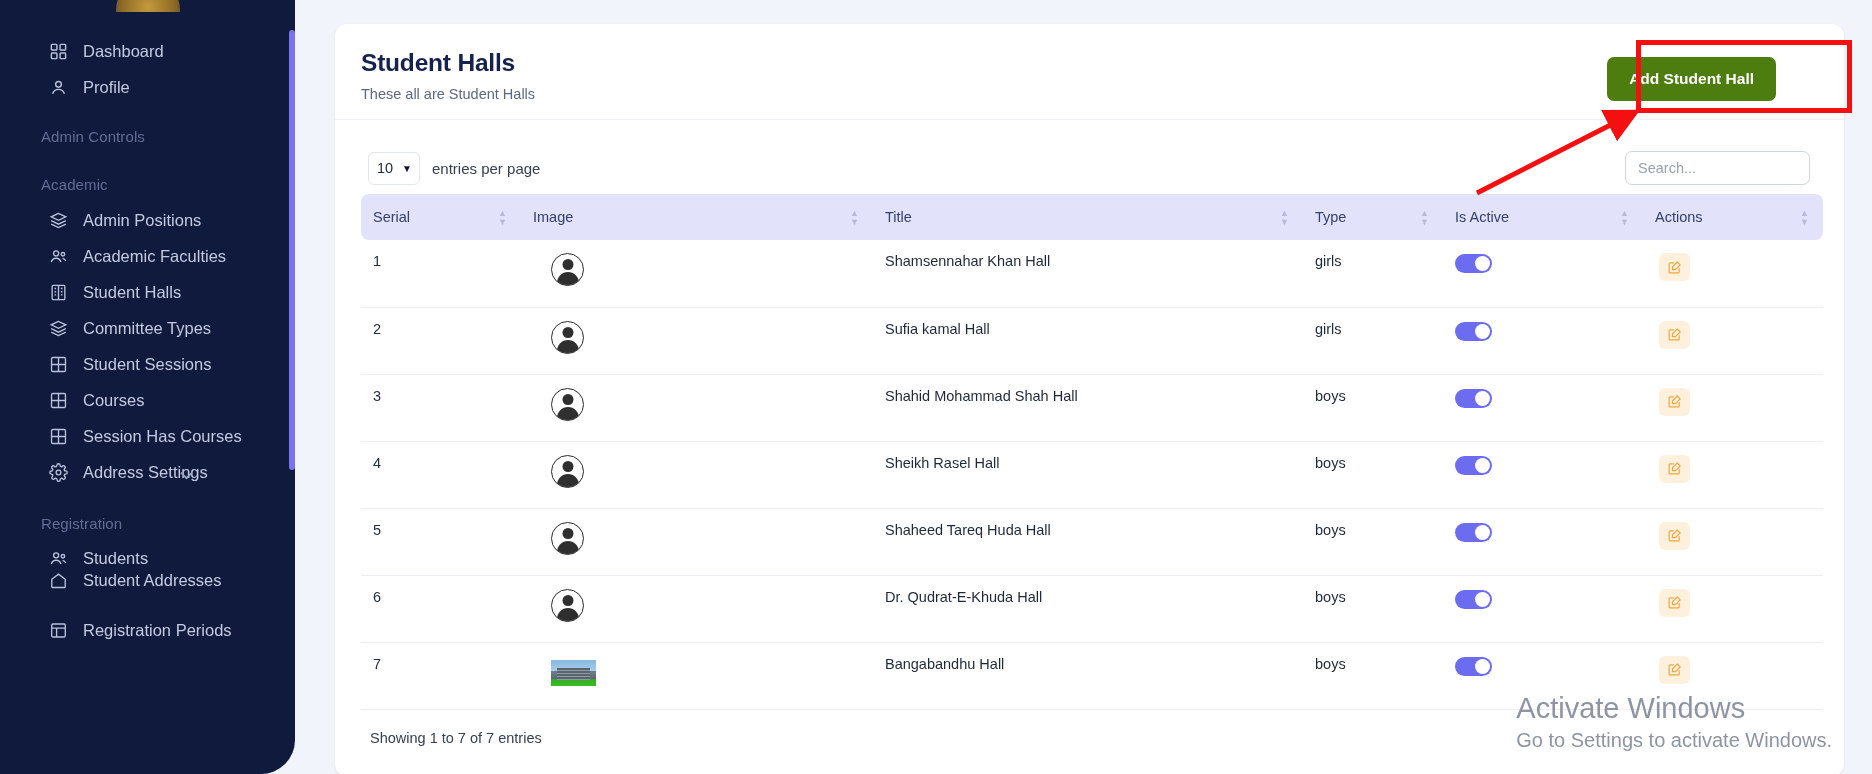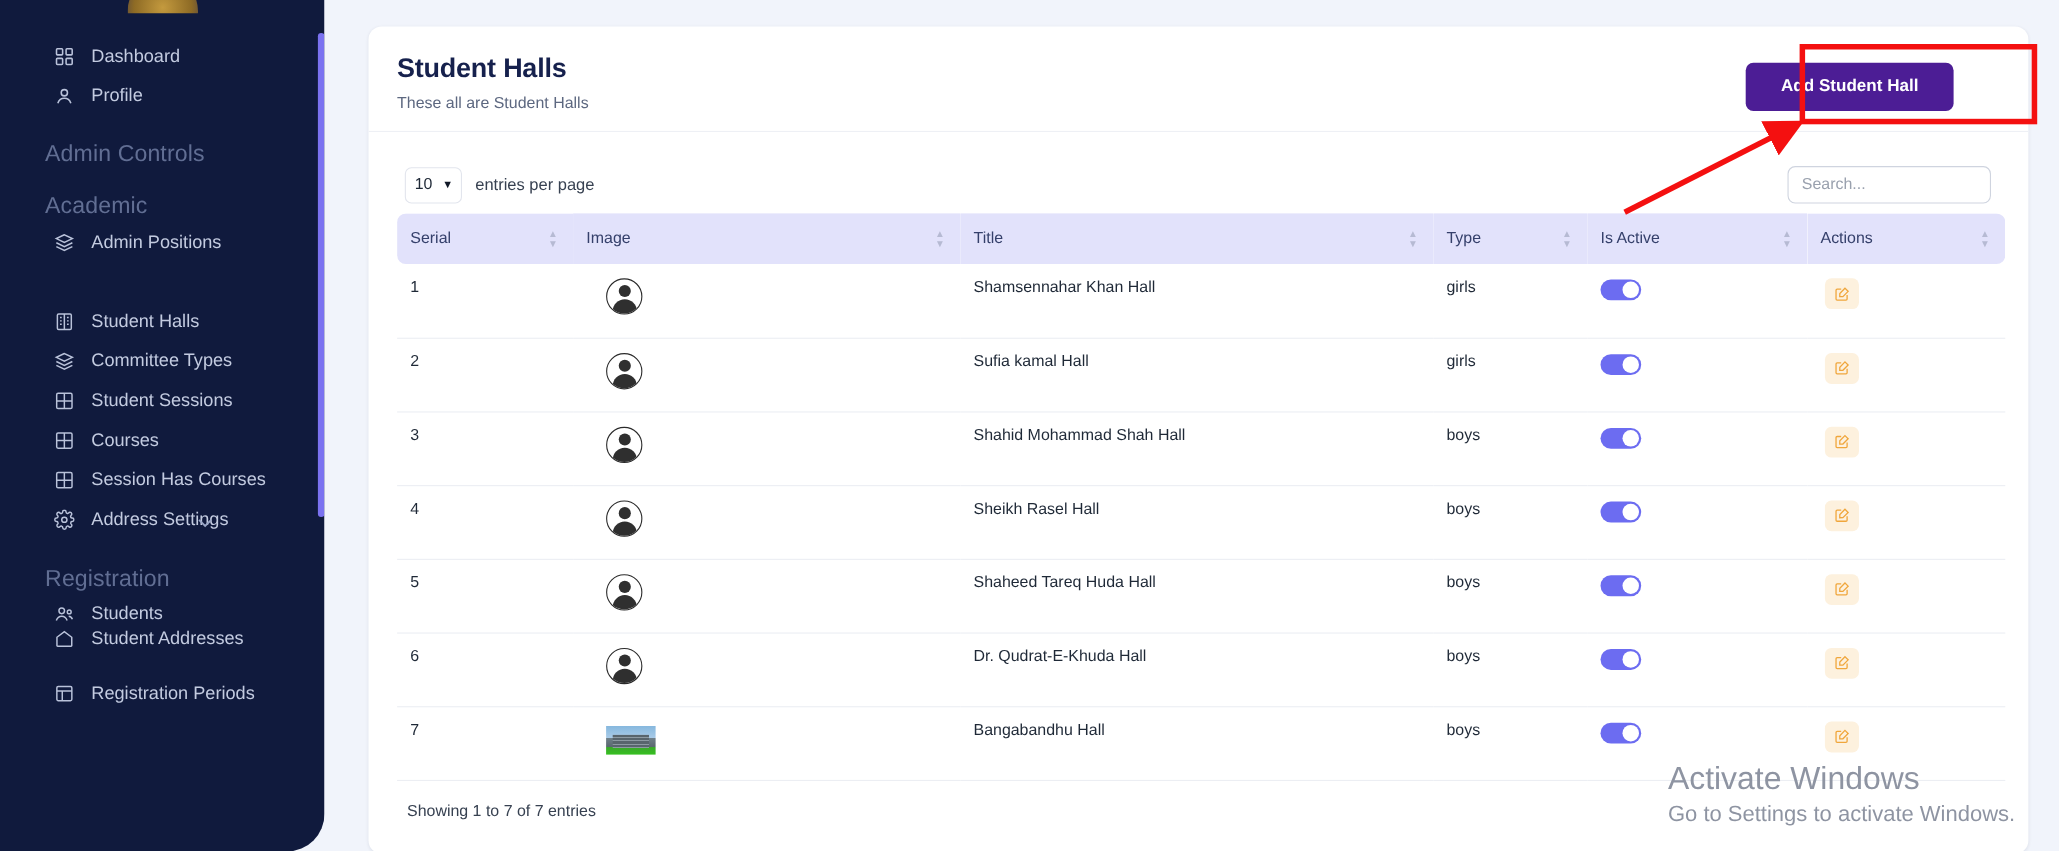--- a/index.html
+++ b/index.html
@@ -26,21 +26,21 @@
     overflow: hidden;
   }
   .sb-logo .disc {
     width: 64px; height: 64px; border-radius: 50%;
     background: radial-gradient(circle at 50% 45%, #c49a3e 0%, #8e6b25 55%, #2b2a55 100%);
   }
   .sb-scroll { position: absolute; left: 0; top: 0; width: 295px; height: 774px; }
 
   .sb-section {
     color: #616e93;
-    font-size: 21px;
+    font-size: 15px;
     padding: 0 0 0 41px;
     letter-spacing: .1px;
     text-align: right;
   }
   .sb-section.admin { position: absolute; top: 128px; }
   .sb-section.academic { position: absolute; top: 176px; }
   .sb-section.registration { position: absolute; top: 515px; }
 
   .sb-item {
     position: absolute; left: 0;
@@ -95,25 +95,25 @@
   .page-title {
     font-size: 24.5px; font-weight: bold; color: #16214d;
     letter-spacing: -.2px;
     line-height: 1.2;
   }
   .page-sub {
     margin-top: 9px;
     font-size: 14.5px; color: #5d6880;
   }
   .btn-primary {
-    background: #4c1d95; color: #fff;
+    background: #4d7c0f; color: #fff;
     border: none; border-radius: 7px;
     font-size: 15.5px; font-weight: bold;
     font-family: "Liberation Sans", sans-serif;
-    padding: 0 32px; height: 44px;
+    padding: 0 22px; height: 44px;
     cursor: pointer;
     margin-top: 9px; margin-right: 24px;
     white-space: nowrap;
     text-align: center;
   }
 
   .card-body { padding: 22px 28px 0 26px; }
 
   .table-controls {
     display: flex; align-items: center; justify-content: space-between;
@@ -302,20 +302,31 @@
         <span class="ic">
           <svg viewBox="0 0 24 24" fill="none" stroke="currentColor" stroke-width="1.7">
               <path d="M12 3 2.8 7.4 12 11.8l9.2-4.4Z"></path>
               <path d="M2.8 12.2 12 16.6l9.2-4.4"></path>
               <path d="M2.8 16.6 12 21l9.2-4.4"></path>
             </svg>
         </span>
         <span>Admin Positions</span>
       </div>
 
+      <div class="sb-item" style="top:239px">
+        <span class="ic">
+          <svg viewBox="0 0 24 24" fill="none" stroke="currentColor" stroke-width="1.7">
+              <circle cx="9" cy="8" r="3.2"></circle>
+              <path d="M2.8 19c1.2-3.4 3.6-4.8 6.2-4.8S14 15.6 15.2 19"></path>
+              <circle cx="17.6" cy="9.2" r="2.2"></circle>
+              <path d="M17 14.3c2 .2 3.5 1.4 4.2 3.4"></path>
+            </svg>
+        </span>
+        <span>Academic Faculties</span>
+      </div>
 
       <div class="sb-item" style="top:275px">
         <span class="ic">
           <svg viewBox="0 0 24 24" fill="none" stroke="currentColor" stroke-width="1.7">
               <rect x="4" y="3" width="16" height="18" rx="1.5"></rect>
               <path d="M12 3v18"></path>
               <path d="M7 7h2M7 11h2M7 15h2M15 7h2M15 11h2M15 15h2"></path>
             </svg>
         </span>
         <span>Student Halls</span>

